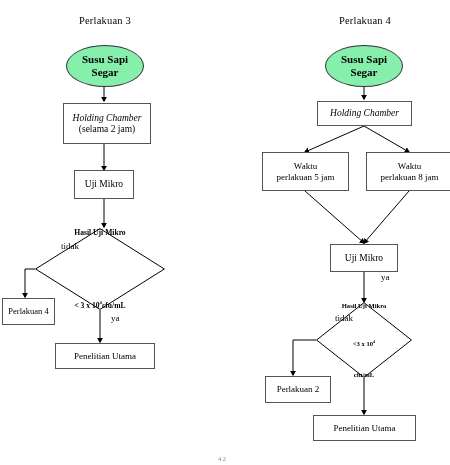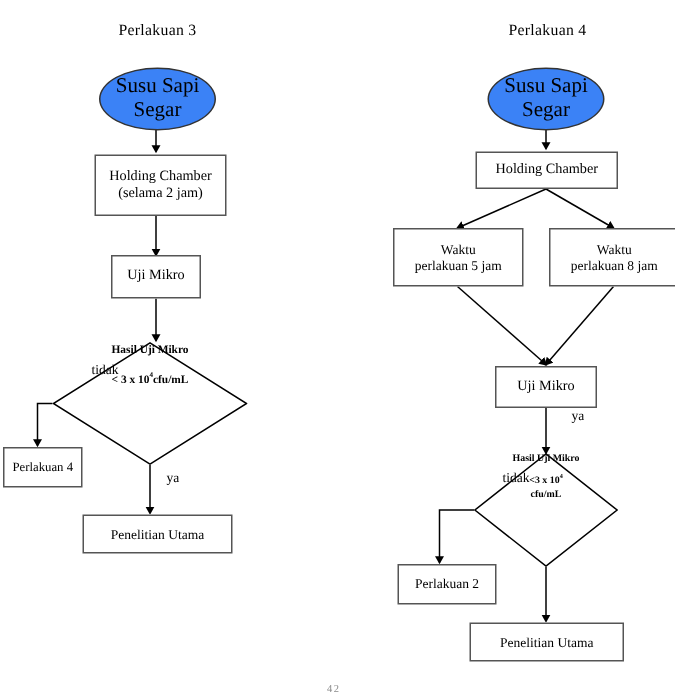--- a/index.html
+++ b/index.html
@@ -42,53 +42,53 @@
     border: 1px solid #555555;
     background: #ffffff;
   }
   .title {
     font-size: 10.5px;
     letter-spacing: 0.2px;
   }
   .ellipse-wrap {
     border: 1px solid #333333;
     border-radius: 50%;
-    background: #3b82f6;
-    font-weight: normal;
-    font-size: 14px;
+    background: #86efac;
+    font-weight: bold;
+    font-size: 11px;
   }
   .diamond-wrap {
     position: absolute;
   }
   .diamond-shape {
     position: absolute;
     left: 0; top: 0;
     width: 100%;
     height: 100%;
   }
   .diamond-text {
     position: absolute;
     left: 0; top: 0;
     width: 100%;
     height: 100%;
     display: flex;
     flex-direction: column;
     align-items: center;
-    justify-content: flex-start;
+    justify-content: space-between;
     text-align: center;
     font-weight: bold;
     pointer-events: none;
   }
   .edge-label {
     position: absolute;
     font-size: 9px;
     margin-left: 39px;
   }
   .lbl-line { display: block; }
-  .italic { }
+  .italic { font-style: italic; }
   sup { font-size: 0.62em; vertical-align: super; line-height: 0; }
   .pagemark {
     position: absolute;
     font-size: 7px;
     color: #8a8a8a;
     letter-spacing: 1px;
   }
 </style>
 </head>
 <body>

